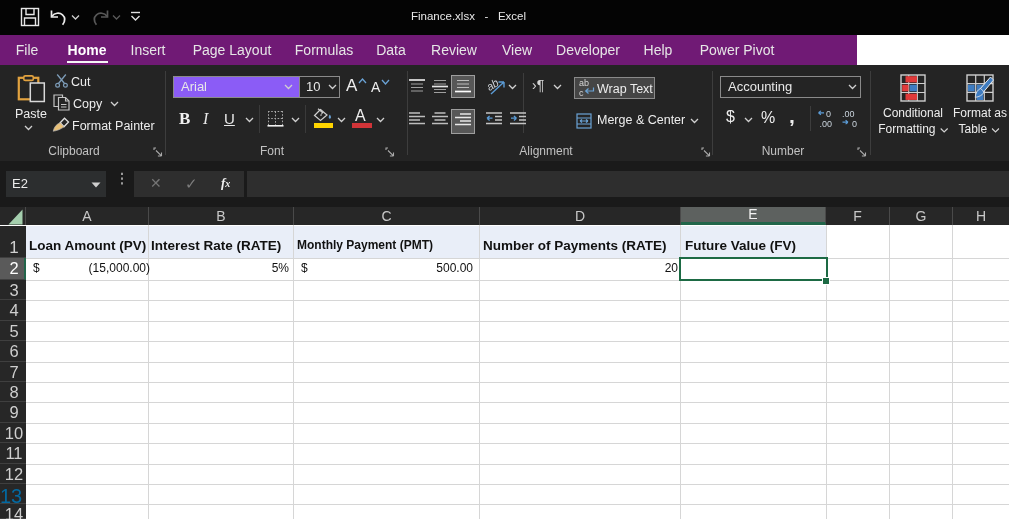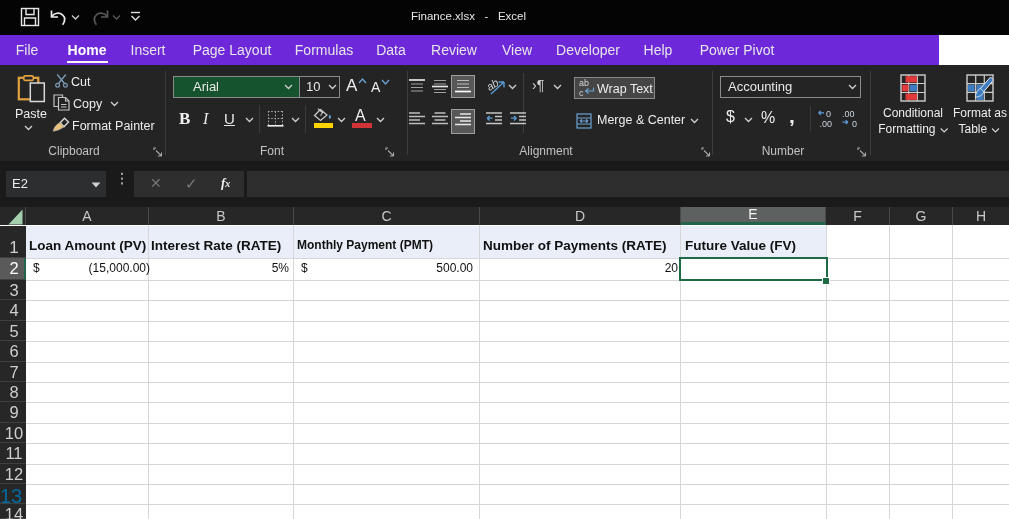--- a/index.html
+++ b/index.html
@@ -3,21 +3,21 @@
 <meta charset="utf-8">
 <style>
 * { margin:0; padding:0; box-sizing:border-box; }
 html,body { width:1009px; height:519px; overflow:hidden; background:#fff; }
 body { font-family:"Liberation Sans", sans-serif; position:relative; }
 .abs { position:absolute; }
 
 #titlebar { left:0; top:0; width:1009px; height:35px; background:#040404; }
 #searchbox { left:783px; top:4px; width:226px; height:24px; background:#3a3a3a; color:#e4e4e4; font-size:13px; }
 
-#menubar { left:0; top:35px; width:939px; height:30px; background:#6d28d9; }
+#menubar { left:0; top:35px; width:857px; height:30px; background:#701a75; }
 .menuitem { position:absolute; top:7px; font-size:14px; color:#e6e6e6; white-space:nowrap; transform:translateX(-50%); }
 
 #ribbon { left:0; top:65px; width:1009px; height:96px; background:#242424; }
 .vsep { position:absolute; width:1px; background:#3d3d3d; }
 .grouplabel { position:absolute; font-size:12px; color:#c2c2c2; transform:translateX(-50%); top:79px; white-space:nowrap; }
 .rlabel { font-size:12.5px; color:#ededed; white-space:nowrap; }
 .selbox { background:#575757; border:1px solid #9e9e9e; }
 
 #fbar { left:0; top:161px; width:1009px; height:46px; background:#1a1a1a; }
 
@@ -118,21 +118,21 @@
     <path d="M8.2 5.8 L12.5 1.2 L16.5 5 L12 9.8 Z" fill="none" stroke="#e0e0e0" stroke-width="1.3"></path>
     <path d="M8.2 5.8 C4.5 7.2 2.2 9.8 1.2 14.2 C5.2 13.6 8.8 12.2 12 9.8 Z" fill="#e8c078" stroke="#b8b8b8" stroke-width="0.7"></path>
   </svg>
   <div class="abs rlabel" style="left:72px;top:54px">Format Painter</div>
   <div class="grouplabel" style="left:74px">Clipboard</div>
   <svg class="abs" style="left:153px;top:82px" width="10" height="10" viewBox="0 0 10 10">
     <path d="M1 3 V1 H3" fill="none" stroke="#aaaaaa" stroke-width="1.1"></path>
     <path d="M3 3.5 L8.2 8.7 M8.5 9 V5.4 M8.5 9 H4.9" stroke="#aaaaaa" stroke-width="1.1" fill="none"></path>
   </svg>
 
-  <div class="abs" style="left:173px;top:11px;width:146px;height:22px;border:1px solid #8a8a8a;background:#14532d;color:#e8e8e8;font-size:13px;line-height:20px;padding-left:19px">Arial</div>
+  <div class="abs" style="left:173px;top:11px;width:146px;height:22px;border:1px solid #8a8a8a;background:#8b5cf6;color:#e8e8e8;font-size:13px;line-height:20px;padding-left:7px">Arial</div>
   <svg class="abs" style="left:284px;top:19px" width="9" height="6" viewBox="0 0 9 6">
       <path d="M1 1 L4.5 4.5 L8 1" fill="none" stroke="#d0d0d0" stroke-width="1.3"></path>
     </svg>
   <div class="abs" style="left:299px;top:11px;width:41px;height:22px;border:1px solid #8a8a8a;background:#242424;color:#e8e8e8;font-size:13px;line-height:20px;padding-left:6px">10</div>
   <svg class="abs" style="left:328px;top:19px" width="9" height="6" viewBox="0 0 9 6">
       <path d="M1 1 L4.5 4.5 L8 1" fill="none" stroke="#d0d0d0" stroke-width="1.3"></path>
     </svg>
 
   <div class="abs" style="left:346px;top:11px;font-size:17px;color:#ededed">A</div>
   <svg class="abs" style="left:358px;top:13px" width="9" height="6" viewBox="0 0 9 6">

